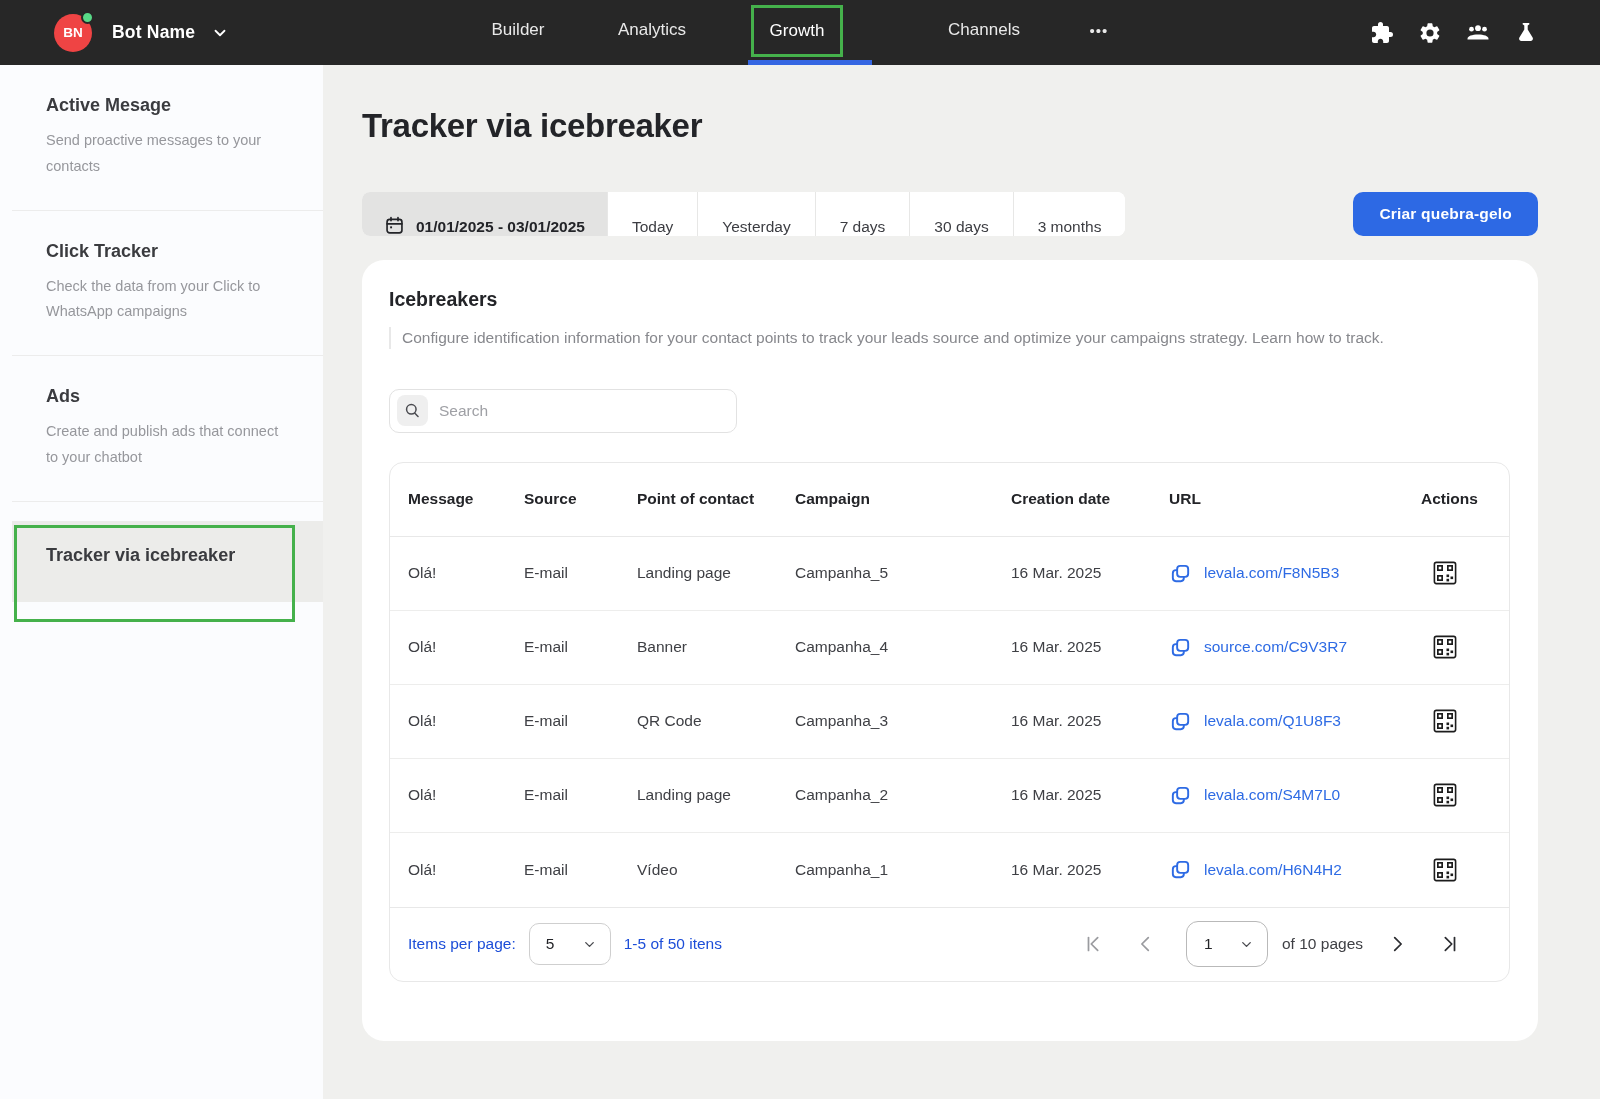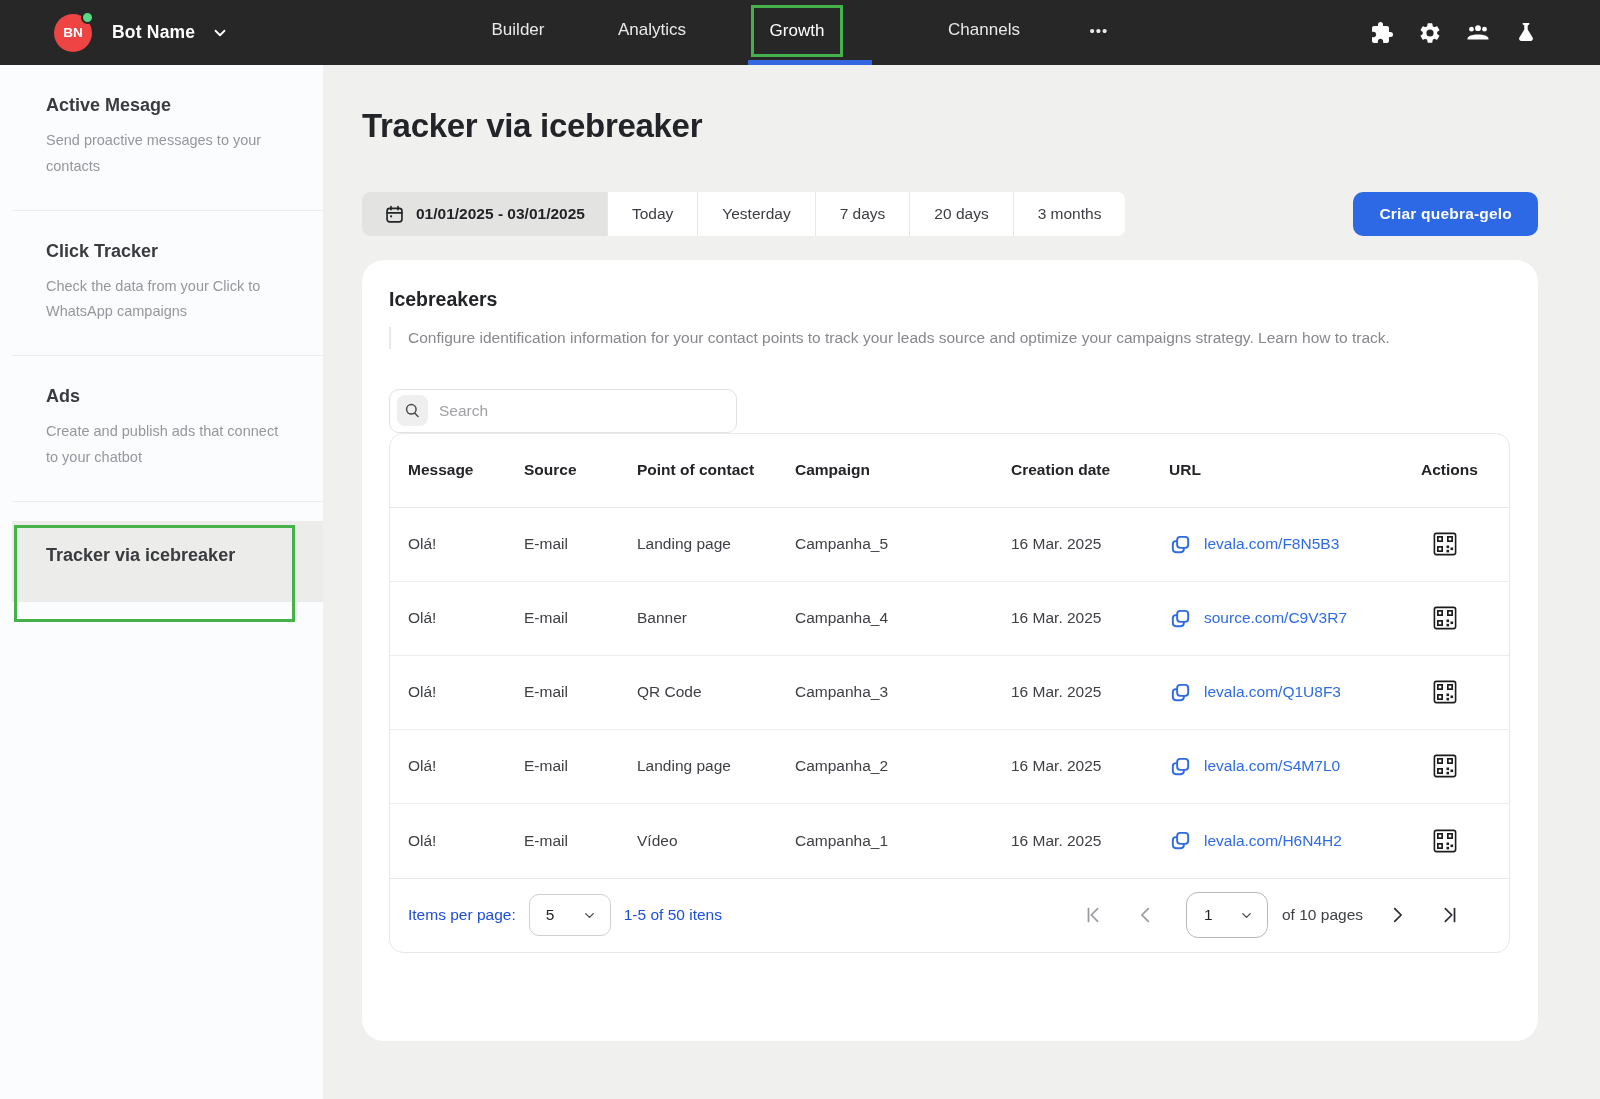--- a/index.html
+++ b/index.html
@@ -35,34 +35,34 @@
   .side-selected-wrap { position:relative; background:#ececea; }
   .side-selected-wrap .side-item { border-bottom:none; padding:24px 36px 24px 34px; background:transparent; }
   .green-box-side { position:absolute; left:2px; top:4px; width:281px; height:97px; border:3px solid #45b14b; pointer-events:none; }
 
   
   .main { position:absolute; top:65px; left:323px; width:1277px; height:1034px; background:#f0f0ee; padding-left:39px; }
   .page-title { margin-top:42px; font-size:33px; font-weight:700; color:#232428; letter-spacing:-.3px; }
 
   .filter-row { margin-top:47px; width:1176px; display:flex; justify-content:space-between; align-items:center; }
   .segmented { display:inline-flex; height:44px; border-radius:8px; overflow:hidden; background:#fff; }
-  .seg { display:flex; align-items:center; justify-content:center; padding:0 24px; font-size:15.5px; color:#3c3d42; background:#fff; border-left:1px solid #e7e7e6; cursor:pointer; white-space:nowrap; }
+  .seg { display:flex; align-items:flex-end; justify-content:center; padding:0 24px; font-size:15.5px; color:#3c3d42; background:#fff; border-left:1px solid #e7e7e6; cursor:pointer; white-space:nowrap; }
   .seg-range { background:#e3e3e2; gap:11px; font-weight:700; color:#232428; border-left:none; padding:0 22px; }
   .btn-primary { height:44px; padding:0 26px; background:#2d69e4; border:none; border-radius:10px; color:#fff; font-size:15.5px; font-weight:700; font-family:"Liberation Sans",sans-serif; cursor:pointer; letter-spacing:.2px; }
 
   .card { margin-top:24px; width:1176px; height:781px; background:#fff; border-radius:22px; padding:28px 27px; }
   .card-heading { font-size:19.5px; font-weight:700; color:#232428; }
-  .card-desc { margin-top:16px; border-left:2px solid #e8e8e8; padding-left:17px; font-size:15.5px; color:#87888d; line-height:1.4; }
+  .card-desc { margin-top:16px; border-left:2px solid #e8e8e8; padding-left:11px; font-size:15.5px; color:#87888d; line-height:1.4; }
 
   .search-box { margin-top:40px; width:348px; height:44px; border:1px solid #e2e2e2; border-radius:10px; display:flex; align-items:center; padding:0 7px; background:#fff; }
   .search-icon-box { width:31px; height:31px; background:#efefef; border-radius:8px; display:flex; align-items:center; justify-content:center; flex:none; }
   .search-input { border:none; outline:none; flex:1; margin-left:11px; font-size:15.5px; color:#3b82f6; font-family:"Liberation Sans",sans-serif; background:transparent; }
   .search-input::placeholder { color:#9fa0a5; }
 
-  .table { width:1121px; border:1px solid #e8e8e8; border-radius:14px; overflow:hidden; }
+  .table { margin-top:29px; width:1121px; border:1px solid #e8e8e8; border-radius:14px; overflow:hidden; }
   .t-row { display:grid; grid-template-columns:134px 113px 158px 216px 158px 234px 1fr; align-items:center; height:74px; }
   .t-head { border-bottom:1px solid #e8e8e8; }
   .t-head .t-cell { font-weight:700; color:#232428; }
   .t-cell { font-size:15.5px; color:#3f4045; padding-left:0; }
   .t-cell:first-child { padding-left:18px; }
   .t-body .t-row { border-bottom:1px solid #ededec; height:74px; }
   .url-cell { display:flex; align-items:center; gap:12px; }
   .url-link { color:#2e6be4; text-decoration:none; font-size:15.5px; cursor:pointer; }
   .qr-btn { margin-left:30px; background:none; border:none; cursor:pointer; display:flex; padding:0; }
   .t-foot { display:flex; align-items:center; height:74px; border-top:1px solid #e8e8e8; padding:0 18px 0 18px; }
@@ -160,21 +160,21 @@
               <line x1="8" y1="3" x2="8" y2="6.6"></line>
               <line x1="16" y1="3" x2="16" y2="6.6"></line>
               <rect x="7" y="13" width="2.2" height="2.2" fill="#232428" stroke="none"></rect>
             </svg>
         </span>
         <span>01/01/2025 - 03/01/2025</span>
       </div>
       <div class="seg">Today</div>
       <div class="seg">Yesterday</div>
       <div class="seg">7 days</div>
-      <div class="seg">20 days</div>
+      <div class="seg">30 days</div>
       <div class="seg">3 months</div>
     </div>
     <button class="btn-primary">Criar quebra-gelo</button>
   </div>
 
   <div class="card">
     <div class="card-heading">Icebreakers</div>
     <div class="card-desc">Configure identification information for your contact points to track your leads source and optimize your campaigns strategy. Learn how to track.</div>
 
     <div class="search-box">

